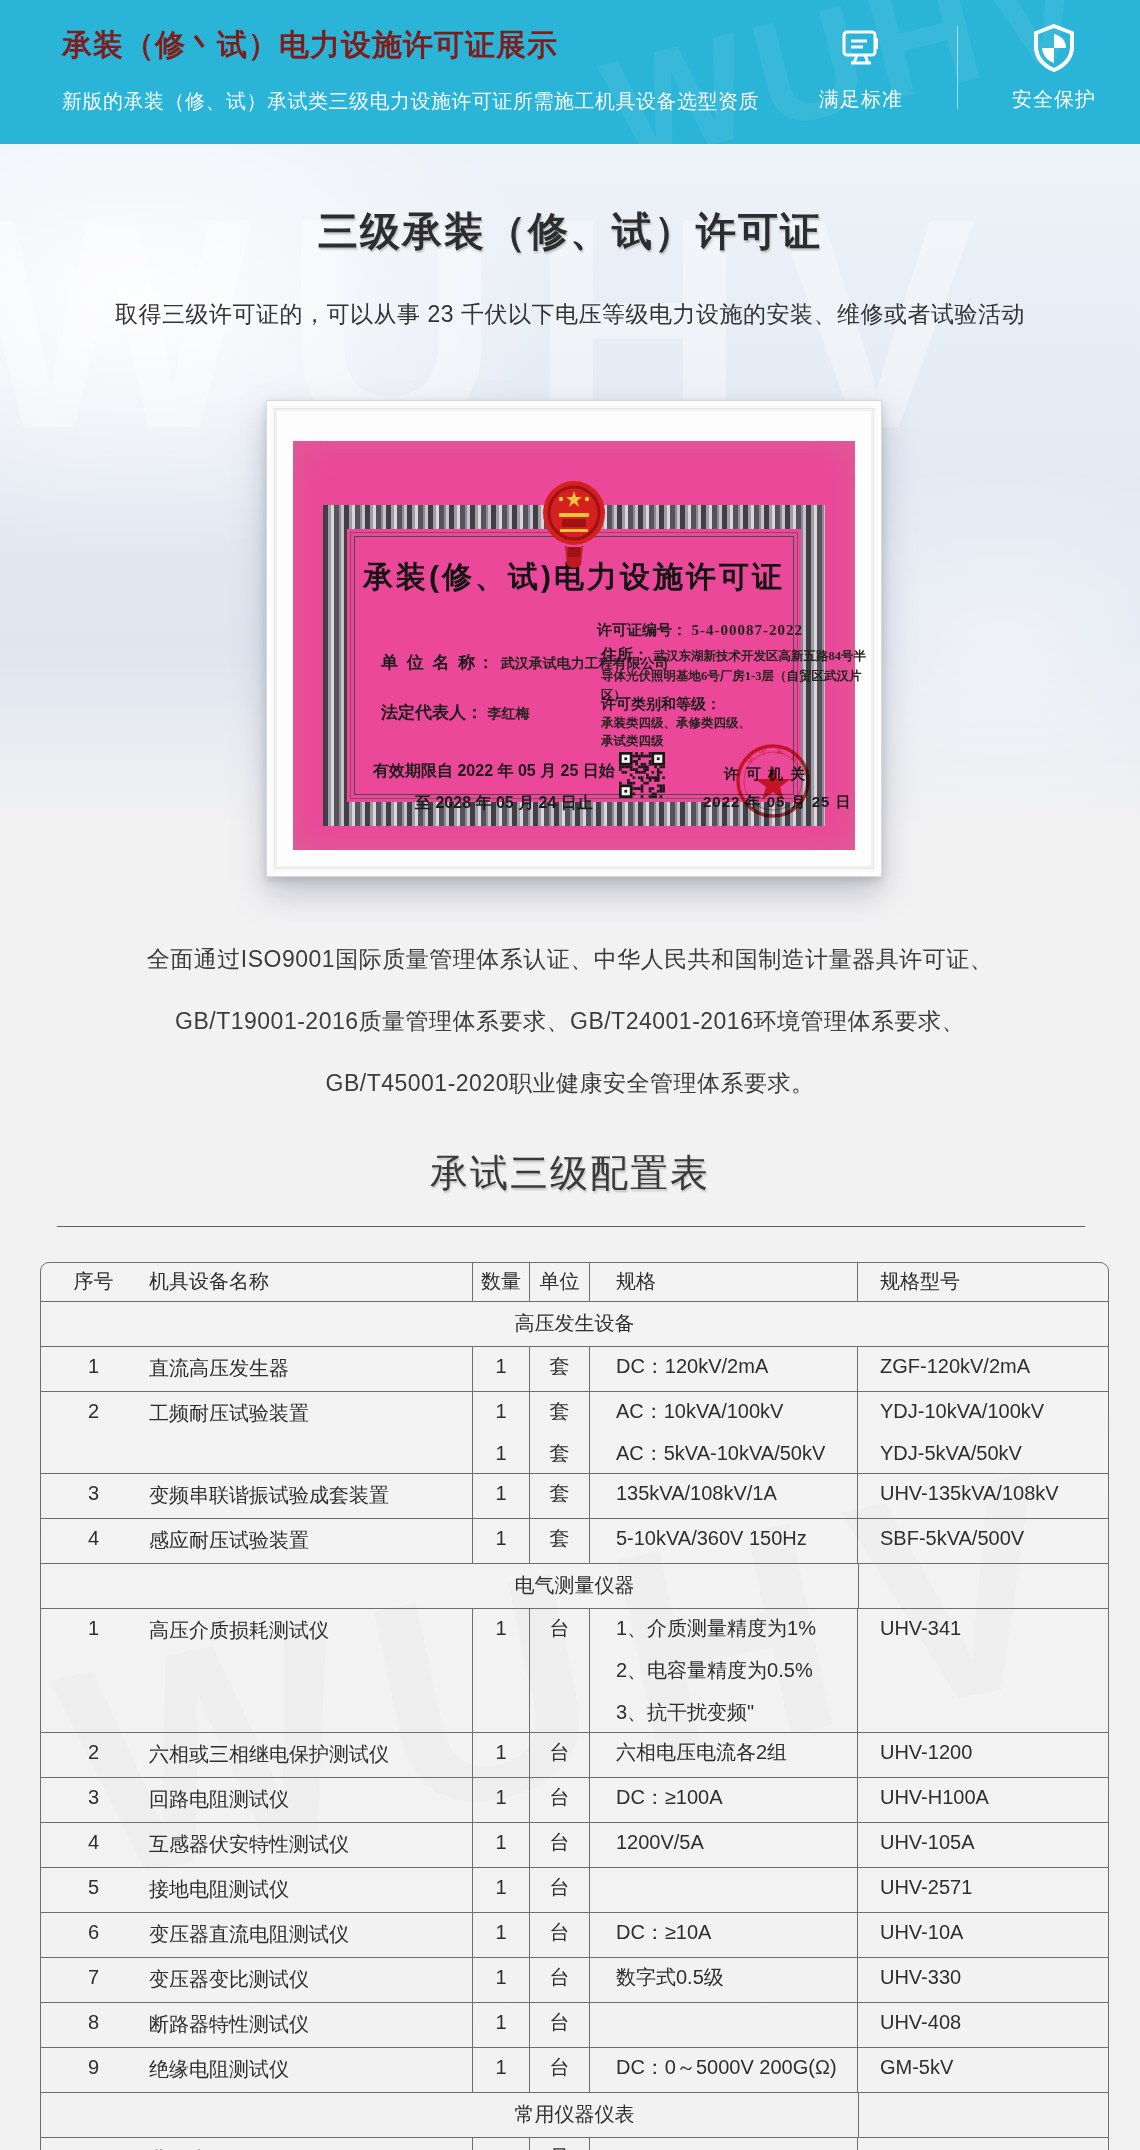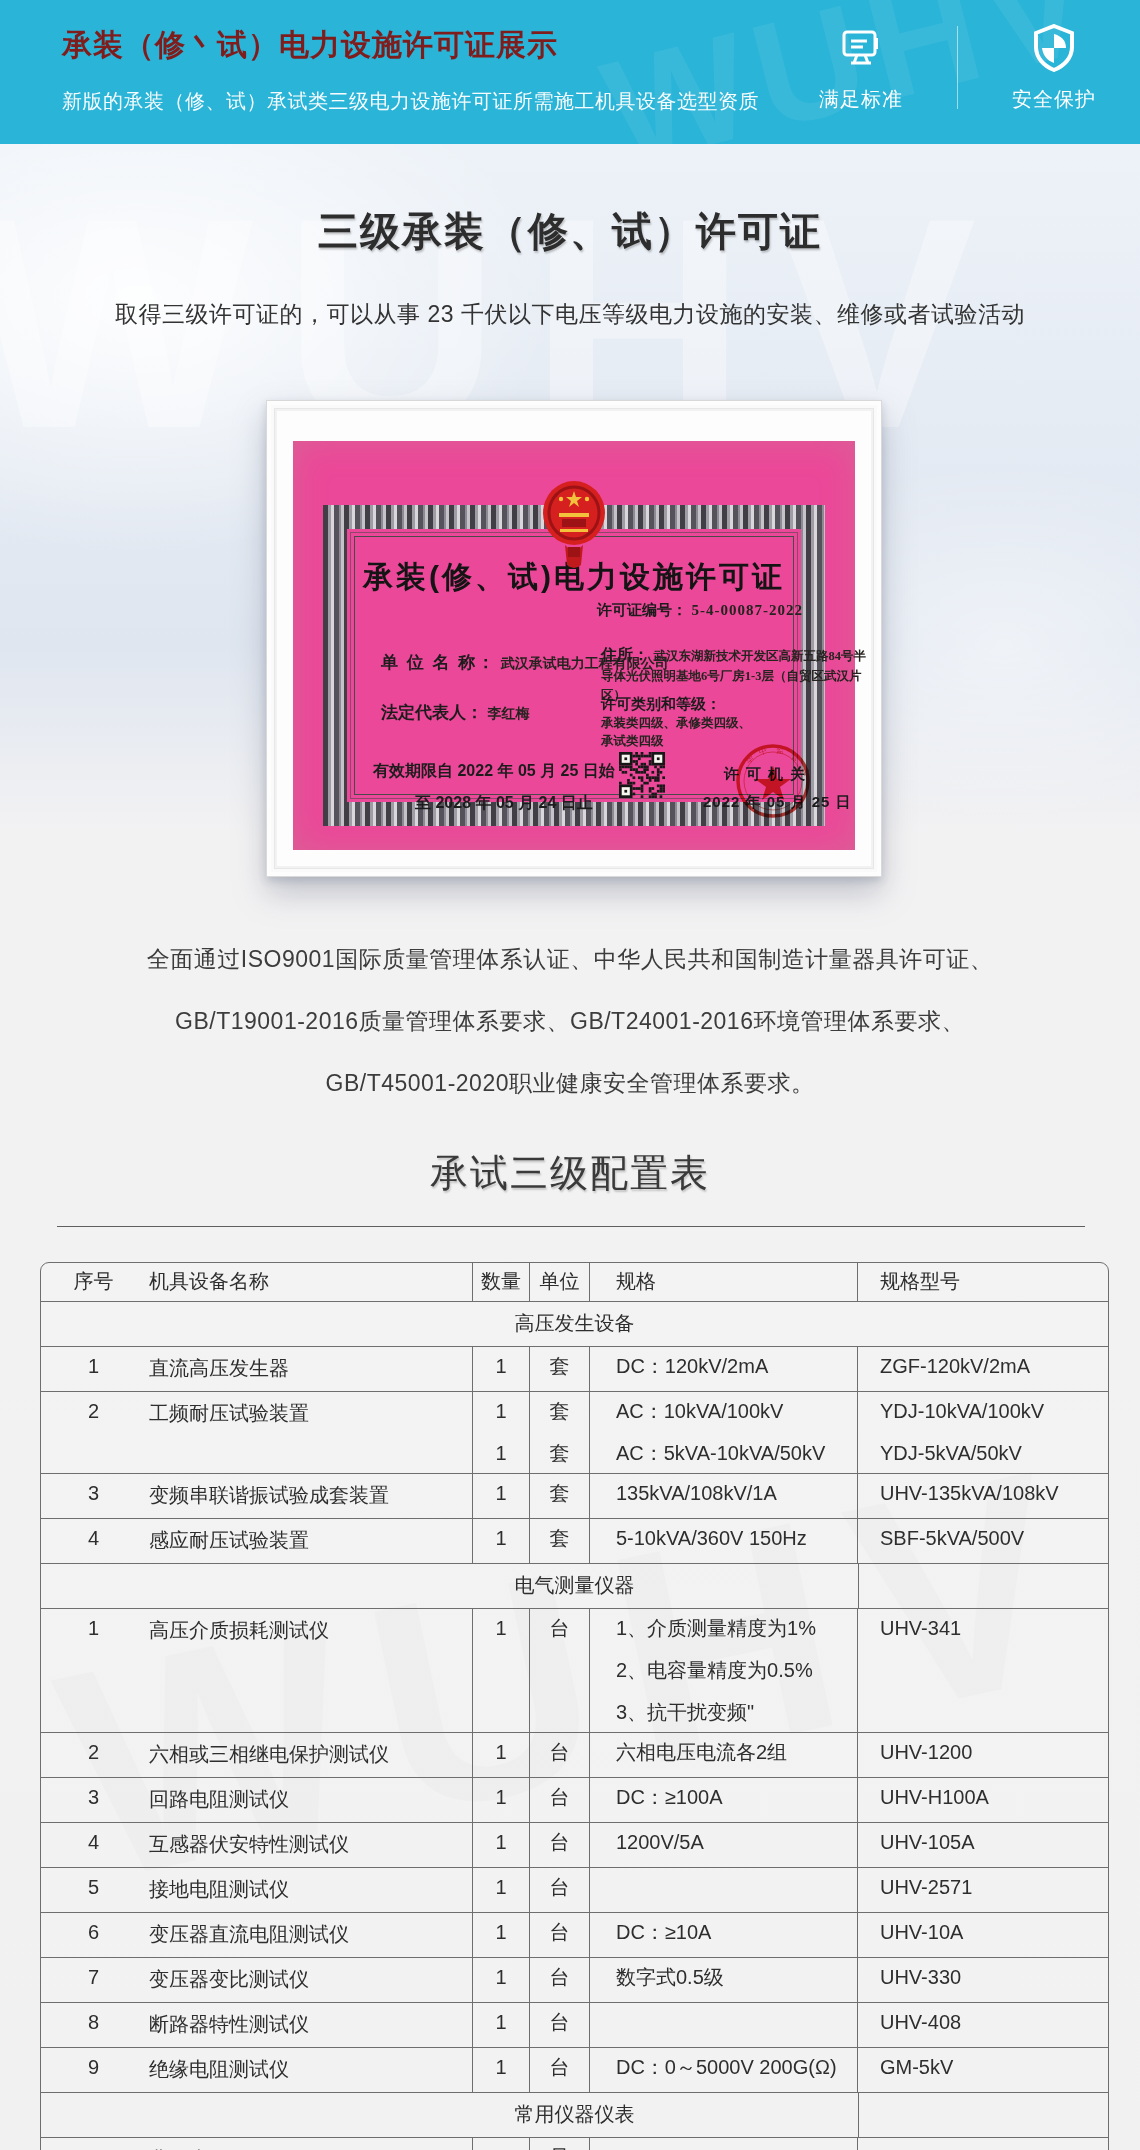--- a/index.html
+++ b/index.html
@@ -45,21 +45,21 @@
       border-image:repeating-linear-gradient(90deg,#413e46 0 5px,#a09ca6 5px 8px,#d9d6dc 8px 11px,
         #55525b 11px 16px,#8d8a93 16px 18px,#c5c2c9 18px 21px) 24;}
   .innerline{position:absolute;left:61px;right:61px;top:95px;bottom:55px;
       border:1px solid #4a4a4a;outline:1px solid rgba(70,70,70,.55);outline-offset:3px;}
   .emblem{position:absolute;left:50%;top:38px;transform:translateX(-50%);z-index:4;}
   .cert-title{position:absolute;top:116px;left:0;width:100%;text-align:center;z-index:3;
       font-size:30px;font-weight:bold;color:#141414;letter-spacing:3px;}
   .cert-abs{position:absolute;z-index:3;white-space:nowrap;}
   .clabel{font-weight:bold;color:#1c1c1c;font-size:16px;}
   .cvalue{font-family:"Liberation Serif",serif;font-weight:bold;color:#25231f;font-size:14px;}
-  .f-no{left:304px;top:160px;}
+  .f-no{left:304px;top:180px;}
   .f-no .cvalue{font-size:15px;letter-spacing:1px;}
   .f-company{left:88px;top:210px;}
   .f-company .clabel{letter-spacing:2px;}
   .f-legal{left:88px;top:260px;}
   .f-addr{left:308px;top:204px;width:272px;white-space:normal;}
   .f-addr .cvalue{font-size:12.5px;line-height:18px;display:inline;}
   .f-class{left:308px;top:254px;width:278px;white-space:normal;}
   .f-class .cvalue{display:inline-block;width:162px;font-size:12.5px;line-height:18px;vertical-align:top;}
   .f-valid1{left:80px;top:320px;}
   .f-valid2{left:122px;top:352px;}

